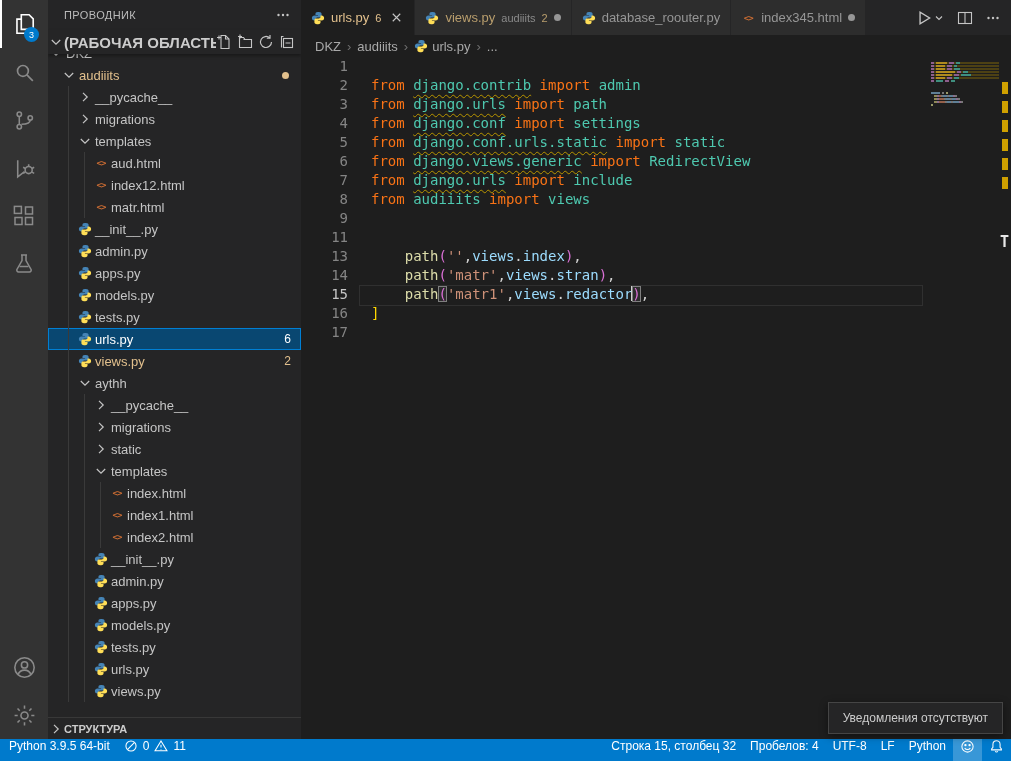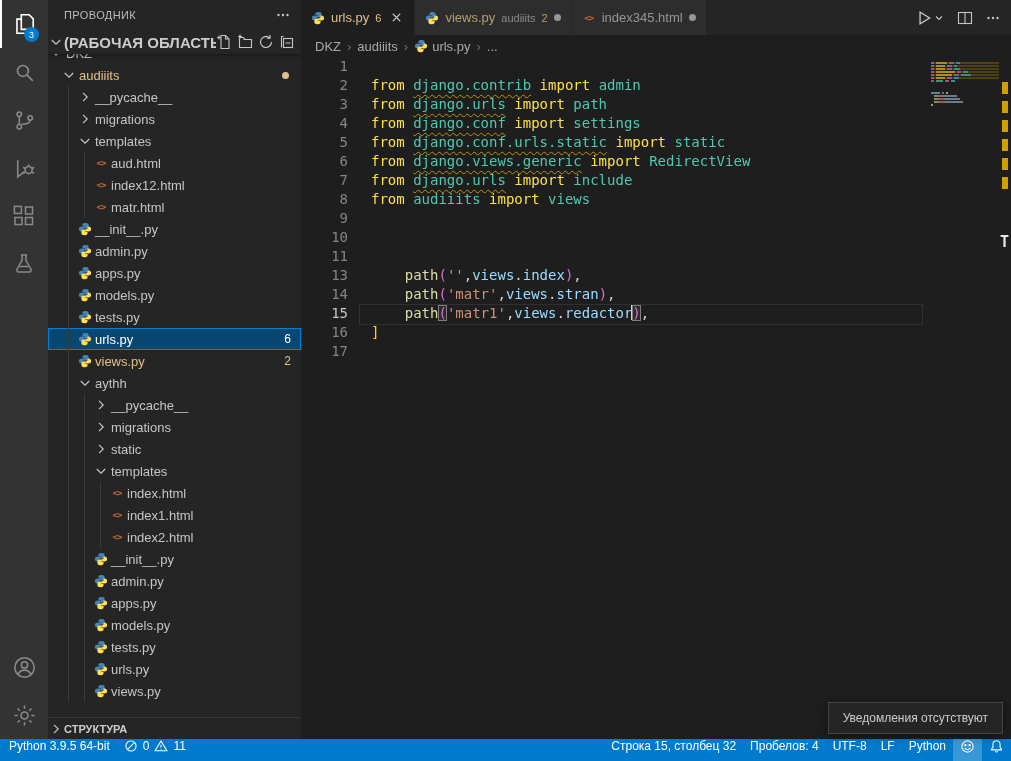--- a/index.html
+++ b/index.html
@@ -55,21 +55,21 @@
 .breadcrumbs{height:22px;display:flex;align-items:center;font-size:13px;color:#a9a9a9;padding-left:14px;gap:6px}
 .crumb{display:inline-flex;align-items:center;gap:4px;cursor:pointer}
 .crumb-sep{color:#6e6e6e}
 
 .code{position:absolute;top:57px;left:0;right:0;bottom:0;font-family:"DejaVu Sans Mono",monospace;font-size:14px;line-height:19px}
 .line{position:relative;height:19px;white-space:pre}
 .line .ln{position:absolute;left:0;top:0;width:47px;text-align:right;color:#858585}
 .line.current .ln{color:#c6c6c6}
 .line.current::before{content:"";position:absolute;left:58px;right:88px;top:0;height:100%;border:1px solid #303030}
 .lcontent{display:block;margin-left:70px}
-.k{color:#fde047}.m{color:#4ec9b0}
+.k{color:#f97316}.m{color:#4ec9b0}
 .mw{color:#4ec9b0;text-decoration:underline wavy #b89500 1px;text-underline-offset:4px}
 .v{color:#9cdcfe}.f{color:#dcdcaa}.s{color:#ce9178}.p{color:#d4d4d4}.b1{color:#ffd700}.b2{color:#da70d6}
 .bm{outline:1px solid #7f7f7f;outline-offset:-1px;background:rgba(110,110,110,.18)}
 .caret{display:inline-block;width:2px;height:16px;background:#d0d0d0;vertical-align:-2px;margin:0 -1px}
 
 .minimap{position:absolute;top:0;right:12px;width:68px;padding-top:2px}
 .mm-line{height:2px;margin-bottom:1px;display:flex}
 .mm-line.warn{background:rgba(190,150,0,.3)}
 .mm-line span{height:2px;display:block}
 .ruler{position:absolute;top:0;right:0;width:12px;bottom:0}
@@ -547,20 +547,29 @@
             </span>
             <span class="tab-label">views.py</span>
             <span class="tab-desc">audiiits</span>
             <span class="tab-badge">2</span>
             <span class="icon">
               <span class="dot"></span>
             </span>
           </div>
           <div class="tab">
             <span class="icon">
+              <svg width="14" height="14" viewBox="0 0 16 16">
+                <path fill="#4584b6" d="M7.9 1C5.7 1 5.1 2 5.1 3.2v1.4h3v.5H3.9C2.3 5.1 1 6.1 1 8c0 1.9 1.3 2.9 2.9 2.9h1.2V9.4c0-1.2 1-2 2.1-2h3c1.1 0 1.9-.8 1.9-1.9V3.2C12.1 2 11.2 1 9 1z"></path>
+                <path fill="#ffde57" d="M8.1 15c2.2 0 2.8-1 2.8-2.2v-1.4h-3v-.5h4.2c1.6 0 2.9-1 2.9-2.9 0-1.9-1.3-2.9-2.9-2.9h-1.2v1.5c0 1.2-1 2-2.1 2h-3c-1.1 0-1.9.8-1.9 1.9v2.3C3.9 14 4.8 15 7 15z"></path>
+              </svg>
+            </span>
+            <span class="tab-label">database_roouter.py</span>
+          </div>
+          <div class="tab">
+            <span class="icon">
               <span class="html-glyph">&lt;&gt;</span>
             </span>
             <span class="tab-label">index345.html</span>
             <span class="icon">
               <span class="dot"></span>
             </span>
           </div>
         </div>
       <div class="tab-actions">
           <span class="eaction">
@@ -613,21 +622,20 @@
       <div id="code-lines">
           <div class="line"><span class="ln">1</span><span class="lcontent"></span></div>
           <div class="line"><span class="ln">2</span><span class="lcontent"><span class="k">from</span><span class="p"> </span><span class="mw">django.contrib</span><span class="p"> </span><span class="k">import</span><span class="p"> </span><span class="m">admin</span></span></div>
           <div class="line"><span class="ln">3</span><span class="lcontent"><span class="k">from</span><span class="p"> </span><span class="mw">django.urls</span><span class="p"> </span><span class="k">import</span><span class="p"> </span><span class="m">path</span></span></div>
           <div class="line"><span class="ln">4</span><span class="lcontent"><span class="k">from</span><span class="p"> </span><span class="mw">django.conf</span><span class="p"> </span><span class="k">import</span><span class="p"> </span><span class="m">settings</span></span></div>
           <div class="line"><span class="ln">5</span><span class="lcontent"><span class="k">from</span><span class="p"> </span><span class="mw">django.conf.urls.static</span><span class="p"> </span><span class="k">import</span><span class="p"> </span><span class="m">static</span></span></div>
           <div class="line"><span class="ln">6</span><span class="lcontent"><span class="k">from</span><span class="p"> </span><span class="mw">django.views.generic</span><span class="p"> </span><span class="k">import</span><span class="p"> </span><span class="m">RedirectView</span></span></div>
           <div class="line"><span class="ln">7</span><span class="lcontent"><span class="k">from</span><span class="p"> </span><span class="mw">django.urls</span><span class="p"> </span><span class="k">import</span><span class="p"> </span><span class="m">include</span></span></div>
           <div class="line"><span class="ln">8</span><span class="lcontent"><span class="k">from</span><span class="p"> </span><span class="m">audiiits</span><span class="p"> </span><span class="k">import</span><span class="p"> </span><span class="m">views</span></span></div>
           <div class="line"><span class="ln">9</span><span class="lcontent"></span></div>
-          <div class="line"><span class="ln">10</span><span class="lcontent"></span></div>
           <div class="line"><span class="ln">11</span><span class="lcontent"></span></div>
           <div class="line"><span class="ln">13</span><span class="lcontent"><span class="p">    </span><span class="f">path</span><span class="b2">(</span><span class="s">''</span><span class="p">,</span><span class="v">views</span><span class="p">.</span><span class="v">index</span><span class="b2">)</span><span class="p">,</span></span></div>
           <div class="line"><span class="ln">14</span><span class="lcontent"><span class="p">    </span><span class="f">path</span><span class="b2">(</span><span class="s">'matr'</span><span class="p">,</span><span class="v">views</span><span class="p">.</span><span class="v">stran</span><span class="b2">)</span><span class="p">,</span></span></div>
           <div class="line current"><span class="ln">15</span><span class="lcontent"><span class="p">    </span><span class="f">path</span><span class="b2 bm">(</span><span class="s">'matr1'</span><span class="p">,</span><span class="v">views</span><span class="p">.</span><span class="v">redactor</span><span class="caret"></span><span class="b2 bm">)</span><span class="p">,</span></span></div>
           <div class="line"><span class="ln">16</span><span class="lcontent"><span class="b1">]</span></span></div>
           <div class="line"><span class="ln">17</span><span class="lcontent"></span></div>
         </div>
       <div class="minimap">
           <div class="mm-line"></div>
           <div class="mm-line warn">

